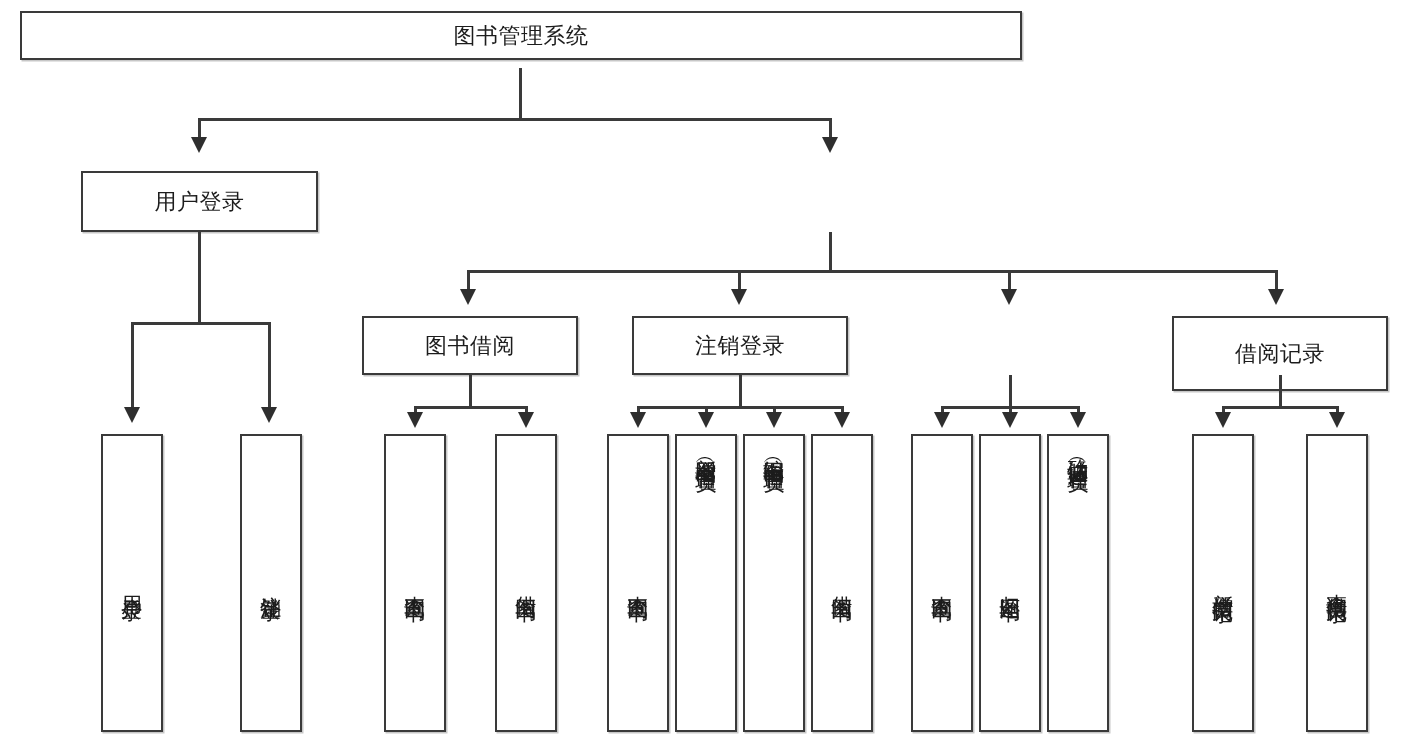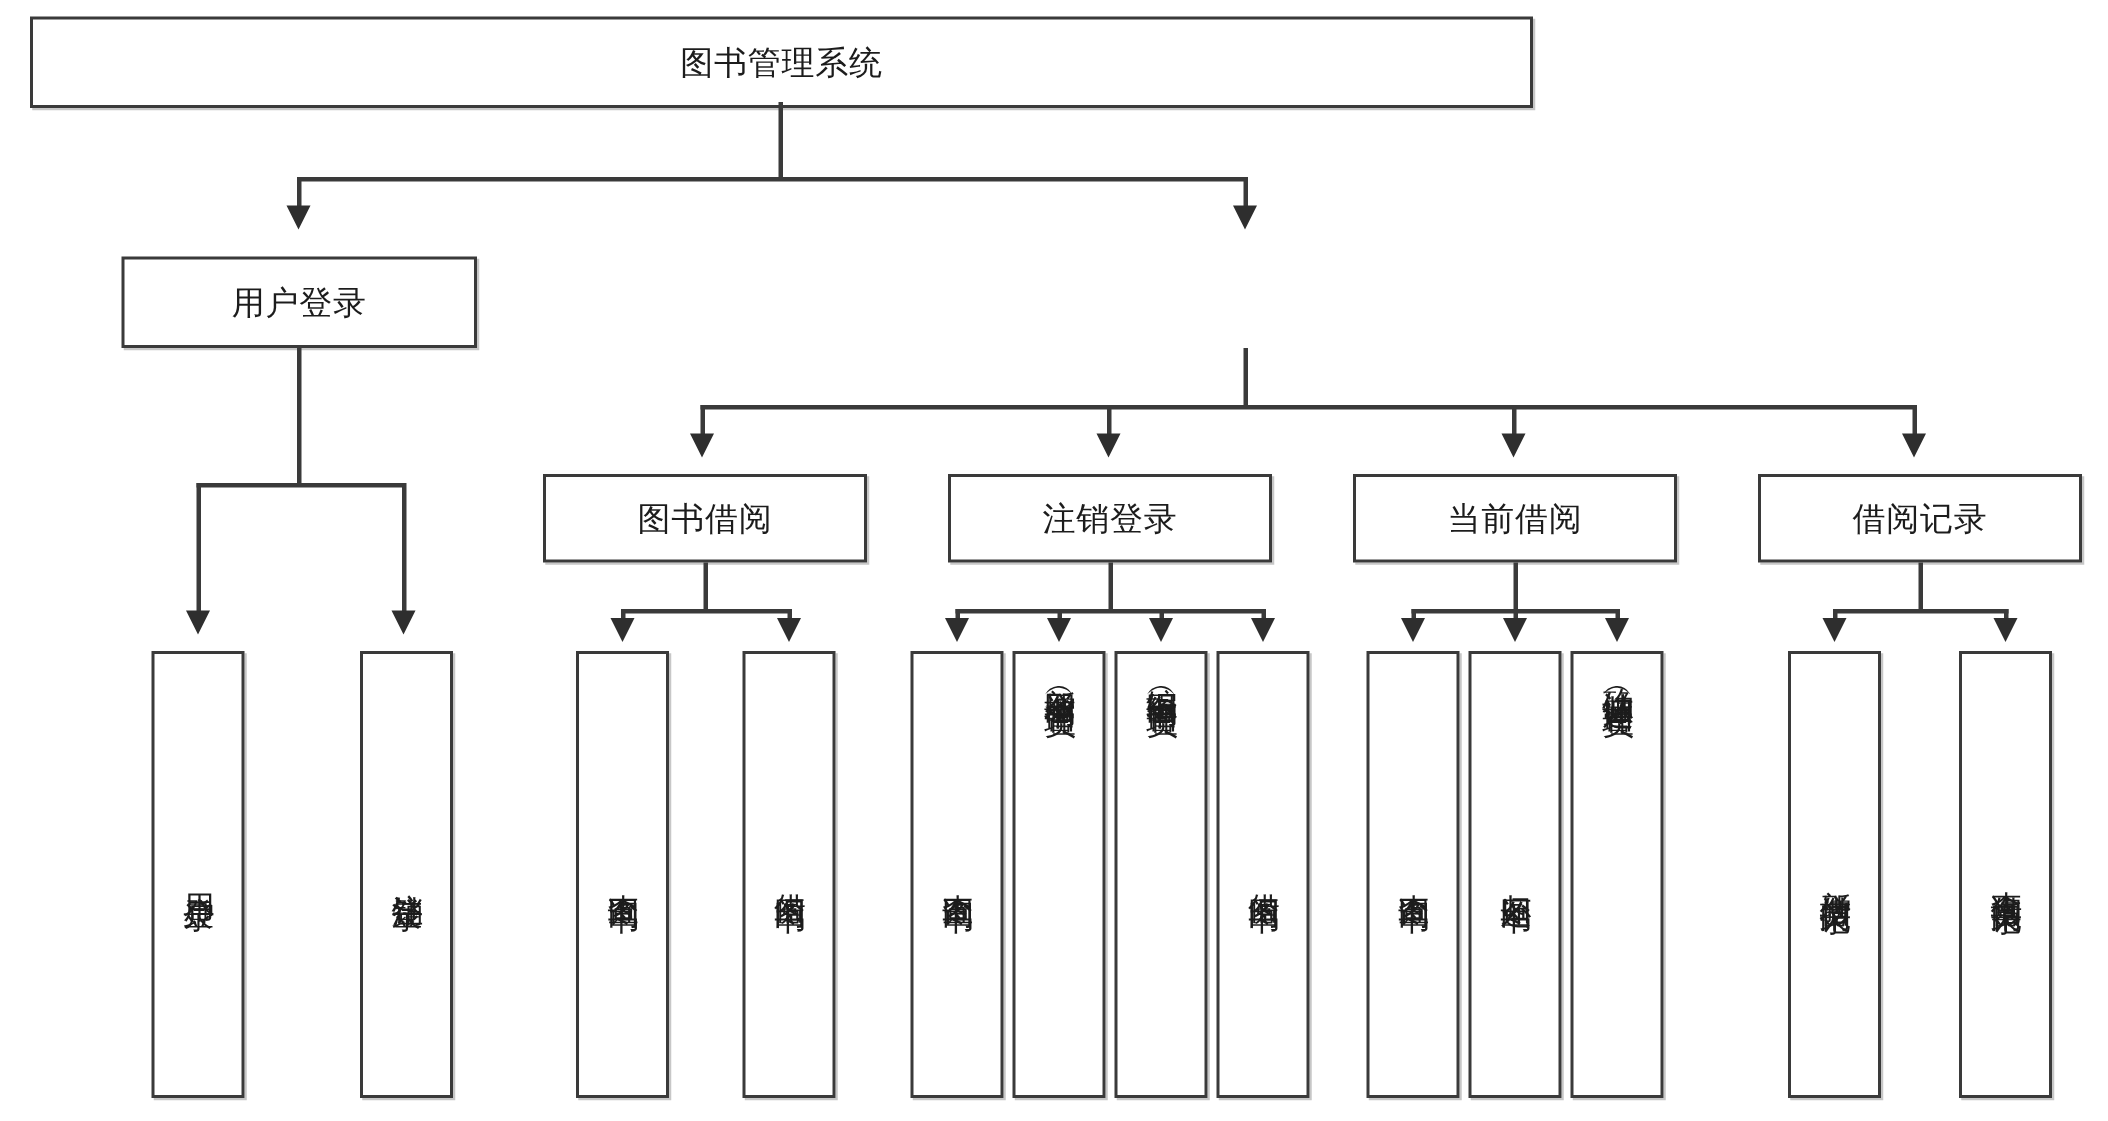--- a/index.html
+++ b/index.html
@@ -80,21 +80,21 @@
     letter-spacing:1px;
     user-select:none;
     white-space:nowrap;
   }
 </style>
 </head>
 <body>
 
 <div id="canvas">
 
-  <div class="node horizontal" style="left:20px;top:11px;width:1002px;height:61px;">
+  <div class="node horizontal" style="left:20px;top:11px;width:1002px;height:49px;">
     <span class="label">图书管理系统</span>
   </div>
 
   <div class="ln v" style="left:519px;top:68px;height:52px;"></div>
   <div class="ln h" style="left:198px;top:118px;width:634px;"></div>
   <div class="ln v" style="left:198px;top:118px;height:22px;"></div>
   <div class="arrow" style="left:191px;top:137px;"></div>
   <div class="ln v" style="left:829px;top:118px;height:22px;"></div>
   <div class="arrow" style="left:822px;top:137px;"></div>
 
@@ -120,24 +120,21 @@
   <div class="arrow" style="left:1001px;top:289px;"></div>
   <div class="ln v" style="left:1275px;top:270px;height:22px;"></div>
   <div class="arrow" style="left:1268px;top:289px;"></div>
 
   <div class="node horizontal" style="left:362px;top:316px;width:216px;height:59px;">
     <span class="label">图书借阅</span>
   </div>
   <div class="node horizontal" style="left:632px;top:316px;width:216px;height:59px;">
     <span class="label">注销登录</span>
   </div>
-  <div class="node horizontal" style="left:902px;top:316px;width:216px;height:59px;">
-    <span class="label">当前借阅</span>
-  </div>
-  <div class="node horizontal" style="left:1172px;top:316px;width:216px;height:59px;">
+  <div class="node horizontal" style="left:1172px;top:316px;width:216px;height:75px;">
     <span class="label">借阅记录</span>
   </div>
 
   <div class="ln v" style="left:469px;top:375px;height:33px;"></div>
   <div class="ln h" style="left:414px;top:406px;width:114px;"></div>
   <div class="ln v" style="left:414px;top:406px;height:10px;"></div>
   <div class="arrow" style="left:407px;top:412px;"></div>
   <div class="ln v" style="left:525px;top:406px;height:10px;"></div>
   <div class="arrow" style="left:518px;top:412px;"></div>
 

